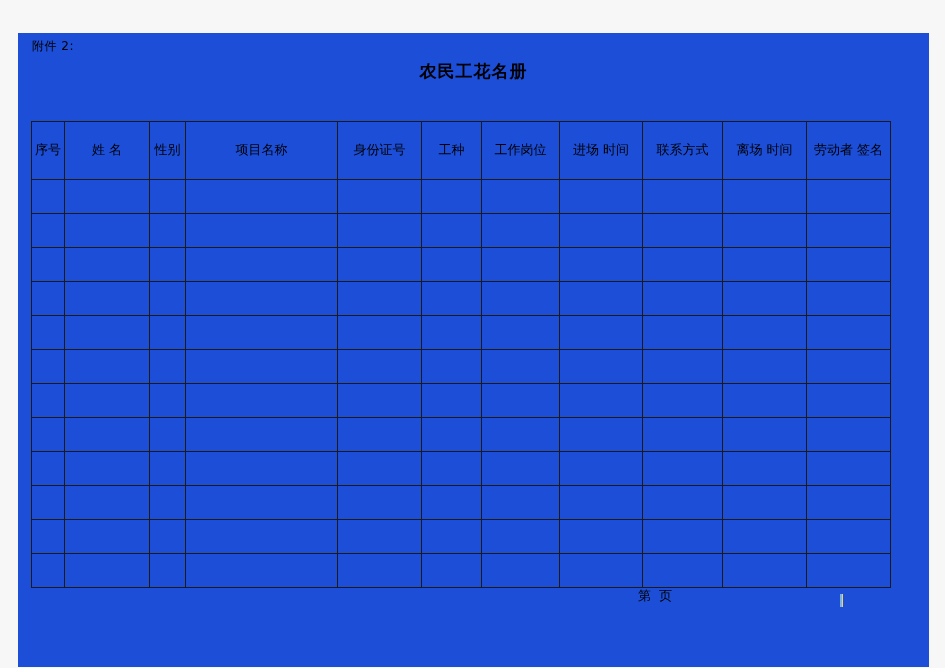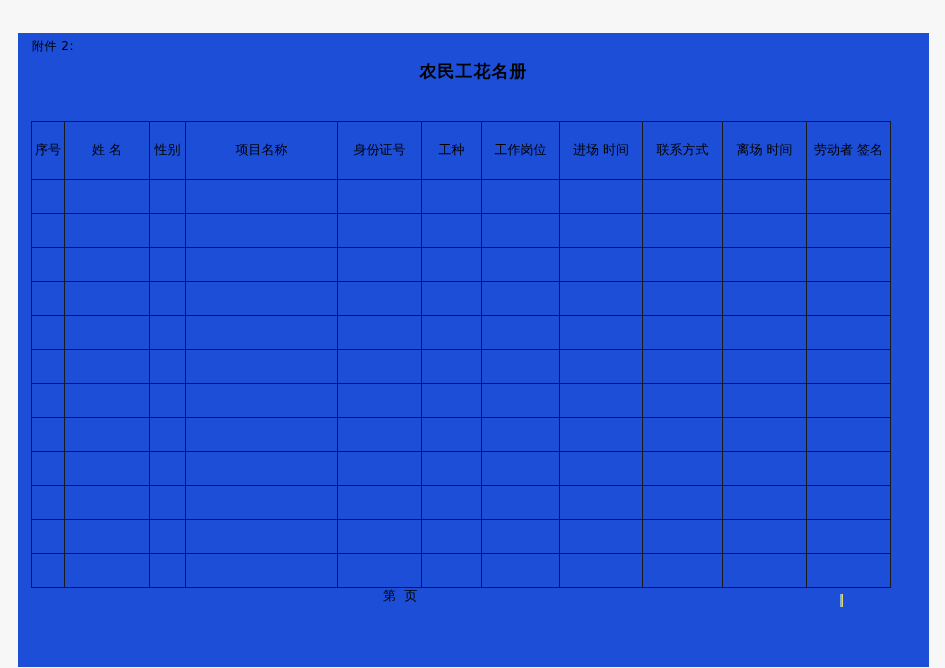--- a/index.html
+++ b/index.html
@@ -89,21 +89,21 @@
   
   .roster-table tbody tr.soft-rule td {
     border-top-color: #9a9a9a;
   }
 
   .page-footer {
     position: absolute;
     top: 554px;
     left: 0;
     width: 911px;
-    text-align: left;
+    text-align: center;
     font-family: "DejaVu Sans", sans-serif;
     font-size: 13px;
     color: #000;
   }
   .page-footer .inner {
     display: inline-block;
     margin-left: 365px;
     letter-spacing: 2px;
   }
 

